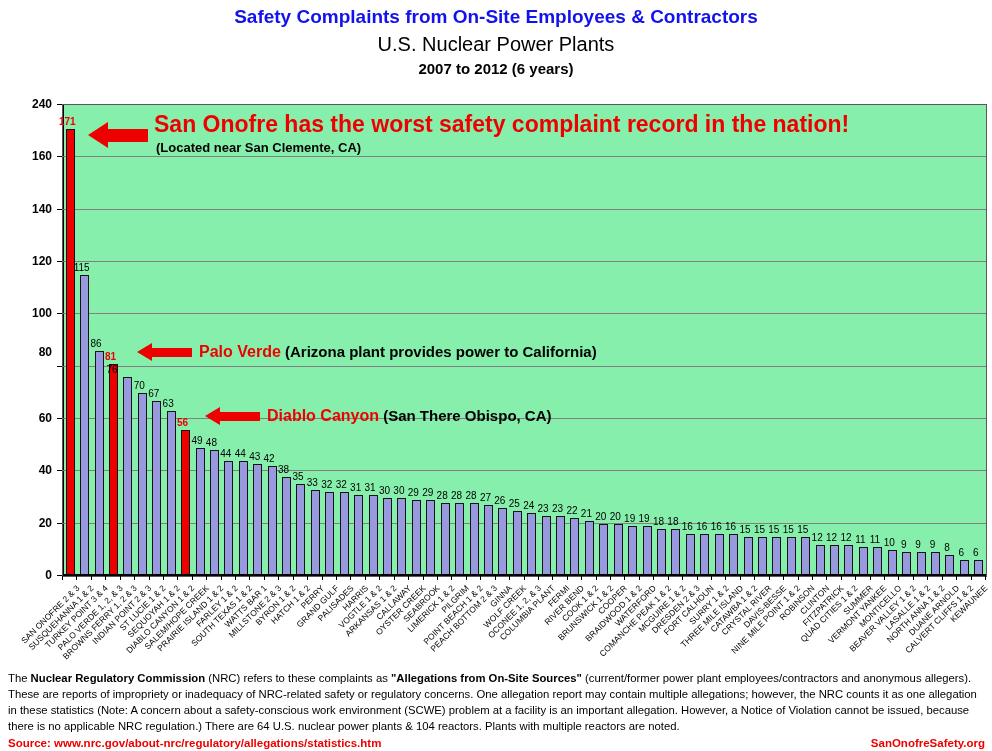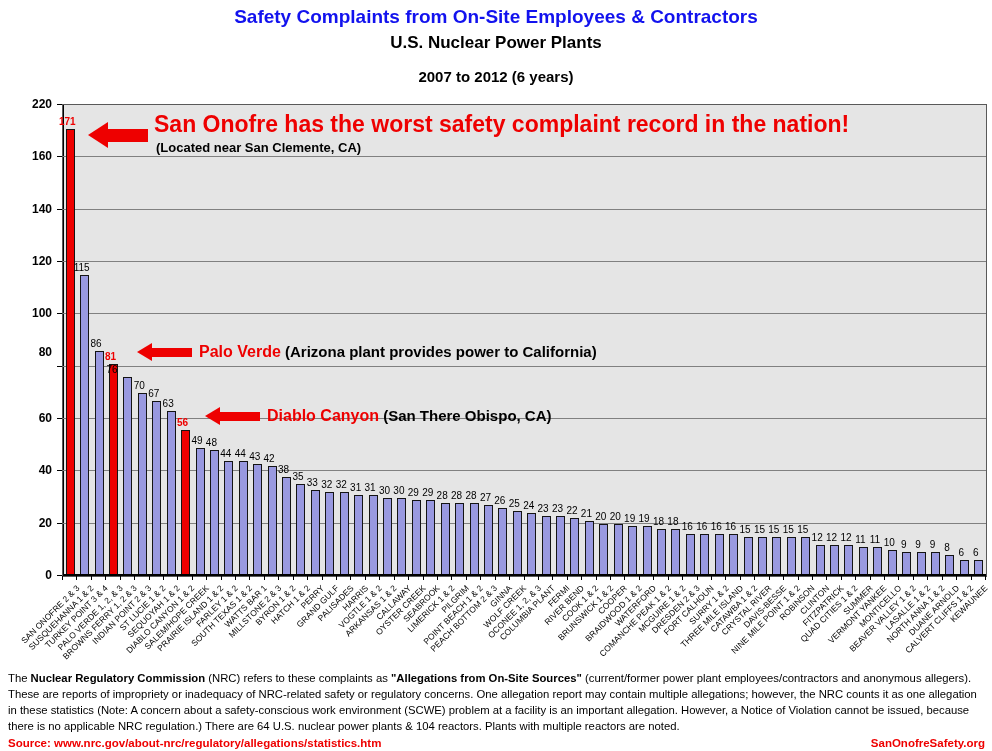--- a/index.html
+++ b/index.html
@@ -2,26 +2,26 @@
 <html><head>
 <meta charset="utf-8">
 <style>
   html,body{margin:0;padding:0;background:#fff;}
   .page{position:relative;width:992px;height:751px;background:#fff;overflow:hidden;
         font-family:"Liberation Sans",sans-serif;color:#000;}
 
   
   header{position:absolute;top:6px;left:0;width:100%;text-align:center;}
   .t1{font-size:19px;font-weight:bold;margin:0 0 5px;}
-  .t2{font-size:17px;font-weight:bold;margin:0 0 15px;color:#000;}
+  .t2{font-size:20px;font-weight:normal;margin:0 0 4px;color:#000;}
   .t3{font-size:15px;font-weight:bold;margin:0;color:#000;}
 
   
   #plot{position:absolute;left:62px;top:104px;width:923px;height:471px;
-        border:1px solid #595959;background:#e5e5e5;}
+        border:1px solid #595959;background:#86efac;}
   .gridline{position:absolute;left:0;right:0;height:1px;background:#808080;}
   .axis-bottom{position:absolute;left:0;right:0;bottom:0;height:2px;background:#000;z-index:6;}
   .axis-left{position:absolute;left:0;top:0;bottom:0;width:1px;background:#000;}
   .bar{position:absolute;bottom:0;width:9px;box-sizing:border-box;
        border:1px solid #141414;border-bottom:none;z-index:3;}
   .vlabel{position:absolute;width:30px;text-align:center;font-size:10px;z-index:4;}
   .vlabel.red{font-weight:bold;}
 
   #yaxis{position:absolute;left:0;top:104px;width:62px;height:473px;}
   .ytick-label{position:absolute;left:8px;width:44px;text-align:right;
@@ -87,21 +87,21 @@
       <span class="ytick-label" style="top: 241px;">80</span>
       <div class="ytick-mark" style="top: 261.7px;"></div>
       <span class="ytick-label" style="top: 202.3px;">100</span>
       <div class="ytick-mark" style="top: 209.3px;"></div>
       <span class="ytick-label" style="top: 150px;">120</span>
       <div class="ytick-mark" style="top: 157px;"></div>
       <span class="ytick-label" style="top: 97.7px;">140</span>
       <div class="ytick-mark" style="top: 104.7px;"></div>
       <span class="ytick-label" style="top: 45.3px;">160</span>
       <div class="ytick-mark" style="top: 52.3px;"></div>
-      <span class="ytick-label" style="top: -7px;">220</span>
+      <span class="ytick-label" style="top: -7px;">240</span>
       <div class="ytick-mark" style="top: 0px;"></div>
     </div>
 
   <div id="plot">
     <div class="axis-left"></div>
     <div class="axis-bottom"></div>
   <div class="gridline" style="background: rgb(128, 128, 128); bottom: 52.3px;"></div>
       <div class="gridline" style="background: rgb(128, 128, 128); bottom: 104.7px;"></div>
       <div class="gridline" style="background: rgb(128, 128, 128); bottom: 157px;"></div>
       <div class="gridline" style="background: rgb(128, 128, 128); bottom: 209.3px;"></div>

